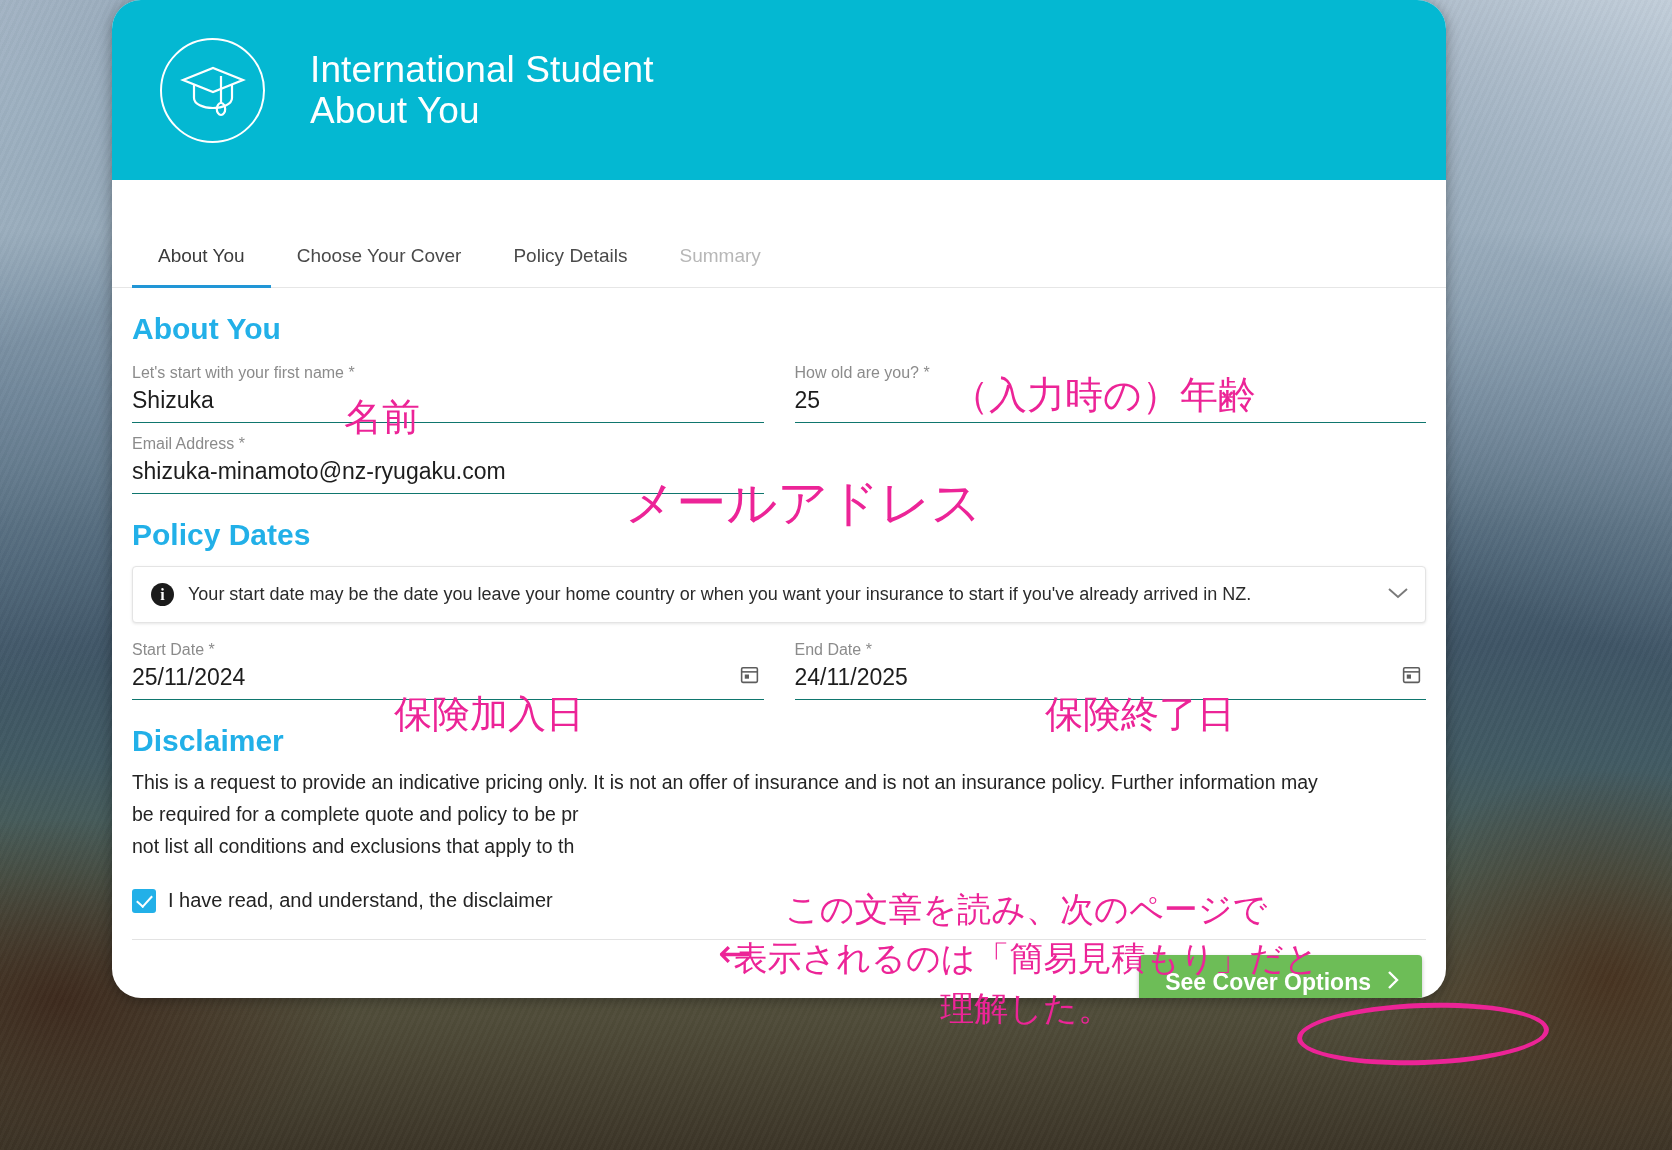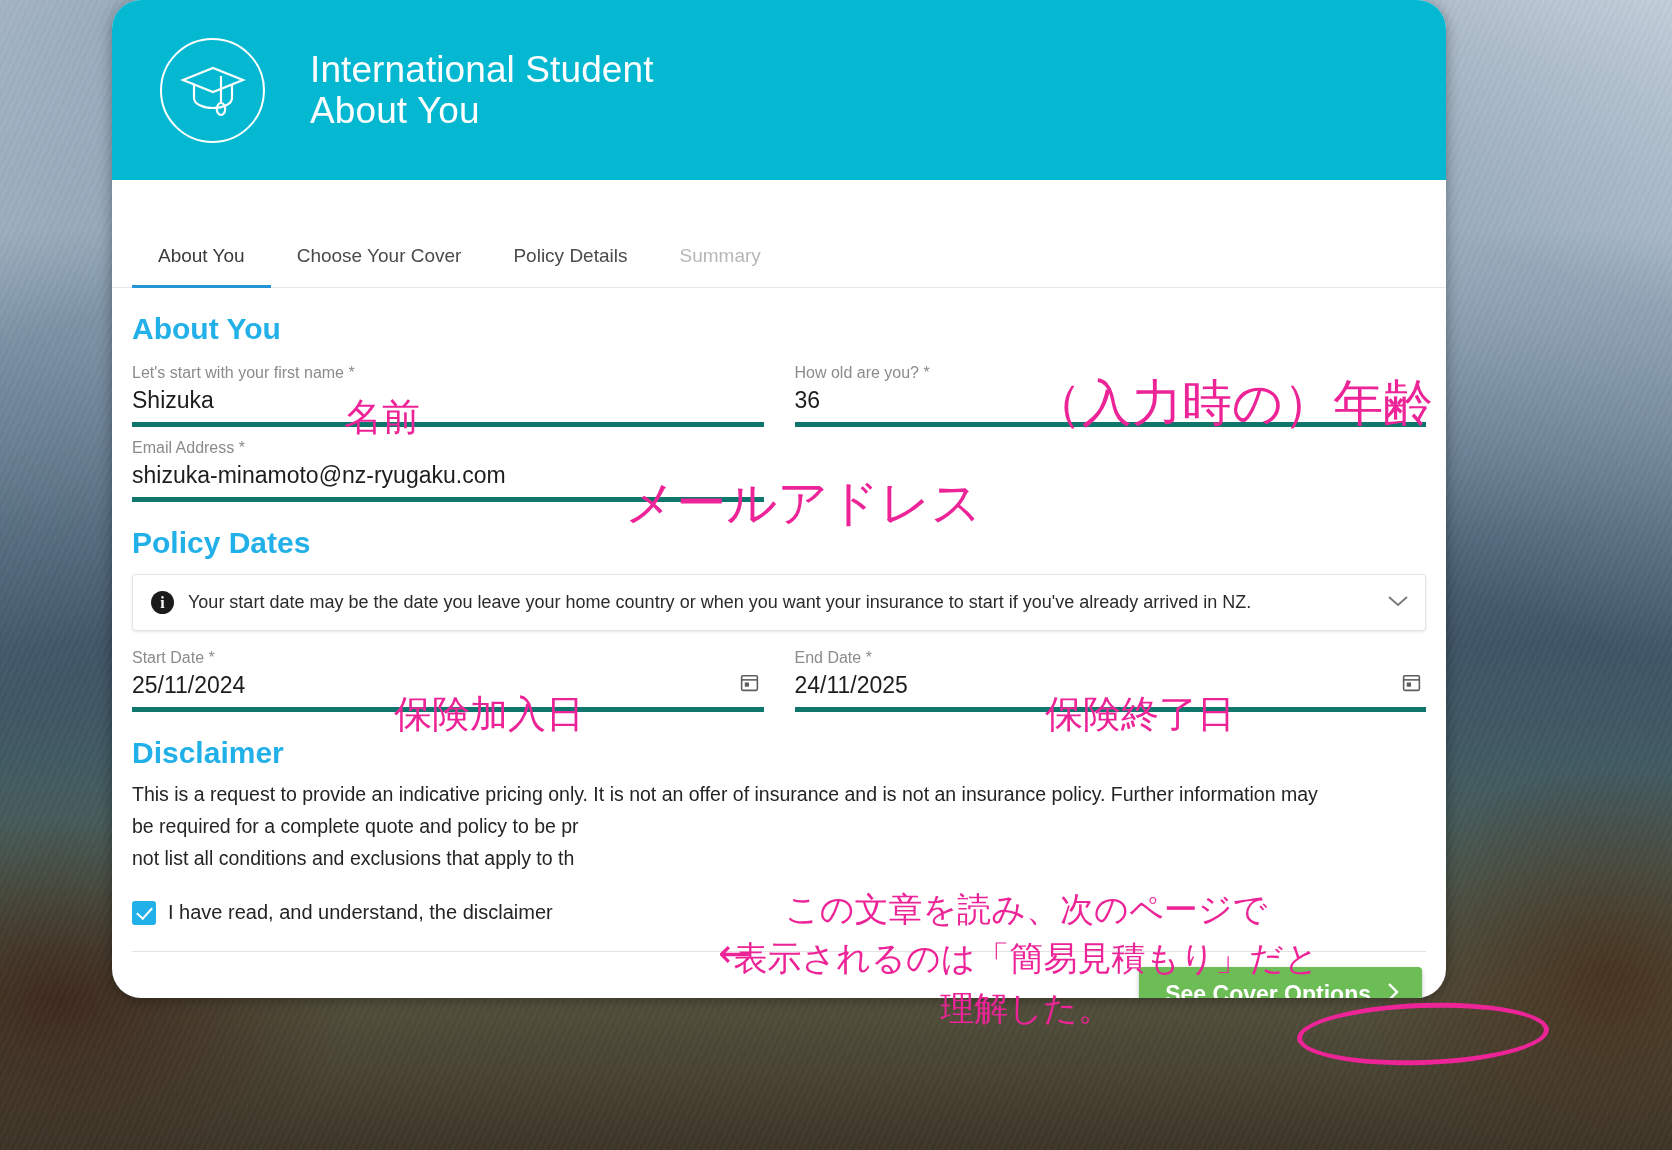--- a/index.html
+++ b/index.html
@@ -116,21 +116,21 @@
   .flabel {
     font-size: 16px;
     color: #8b8b8b;
     margin-bottom: 2px;
     white-space: nowrap;
   }
   .finput {
     font-size: 23px;
     color: #1d1d1d;
     padding: 3px 0 8px 0;
-    border-bottom: 5px solid #0f766e;
+    border-bottom: 1px solid #0f766e;
     display: flex;
     align-items: center;
     justify-content: space-between;
   }
   .finput .val { white-space: nowrap; }
   .cal-icon { color: #5d5d5d; flex: 0 0 auto; margin-right: 4px; }
 
   
   .infobox {
     margin: 14px 0 6px 0;
@@ -221,21 +221,21 @@
 
   
   .ann {
     position: absolute;
     color: #ec2497;
     font-family: "DejaVu Sans", sans-serif;
     pointer-events: none;
     white-space: nowrap;
   }
   #ann-name   { left: 344px;  top: 392px;  font-size: 38px; }
-  #ann-age    { left: 1032px; top: 370px;  font-size: 50px; }
+  #ann-age    { left: 951px; top: 370px;  font-size: 38px; }
   #ann-email  { left: 625px;  top: 470px;  font-size: 50px; }
   #ann-start  { left: 394px;  top: 689px;  font-size: 38px; }
   #ann-end    { left: 1045px; top: 689px;  font-size: 38px; }
   #ann-arrow2 { left: 718px;  top: 930px;  font-size: 40px; }
   #ann-note   { left: 800px;  top: 885px;  font-size: 34px; line-height: 1.45; text-align: center; }
 
   .ell {
     position: absolute;
     left: 1297px; top: 1003px;
     width: 252px; height: 62px;
@@ -281,21 +281,21 @@
     <div class="row">
       <div class="field">
         <div class="flabel">Let's start with your first name *</div>
         <div class="finput">
           <span class="val">Shizuka</span>
         </div>
       </div>
       <div class="field">
         <div class="flabel">How old are you? *</div>
         <div class="finput">
-          <span class="val">36</span>
+          <span class="val">25</span>
         </div>
       </div>
     </div>
 
     <div class="row">
       <div class="field">
         <div class="flabel">Email Address *</div>
         <div class="finput">
           <span class="val">shizuka-minamoto@nz-ryugaku.com</span>
         </div>

